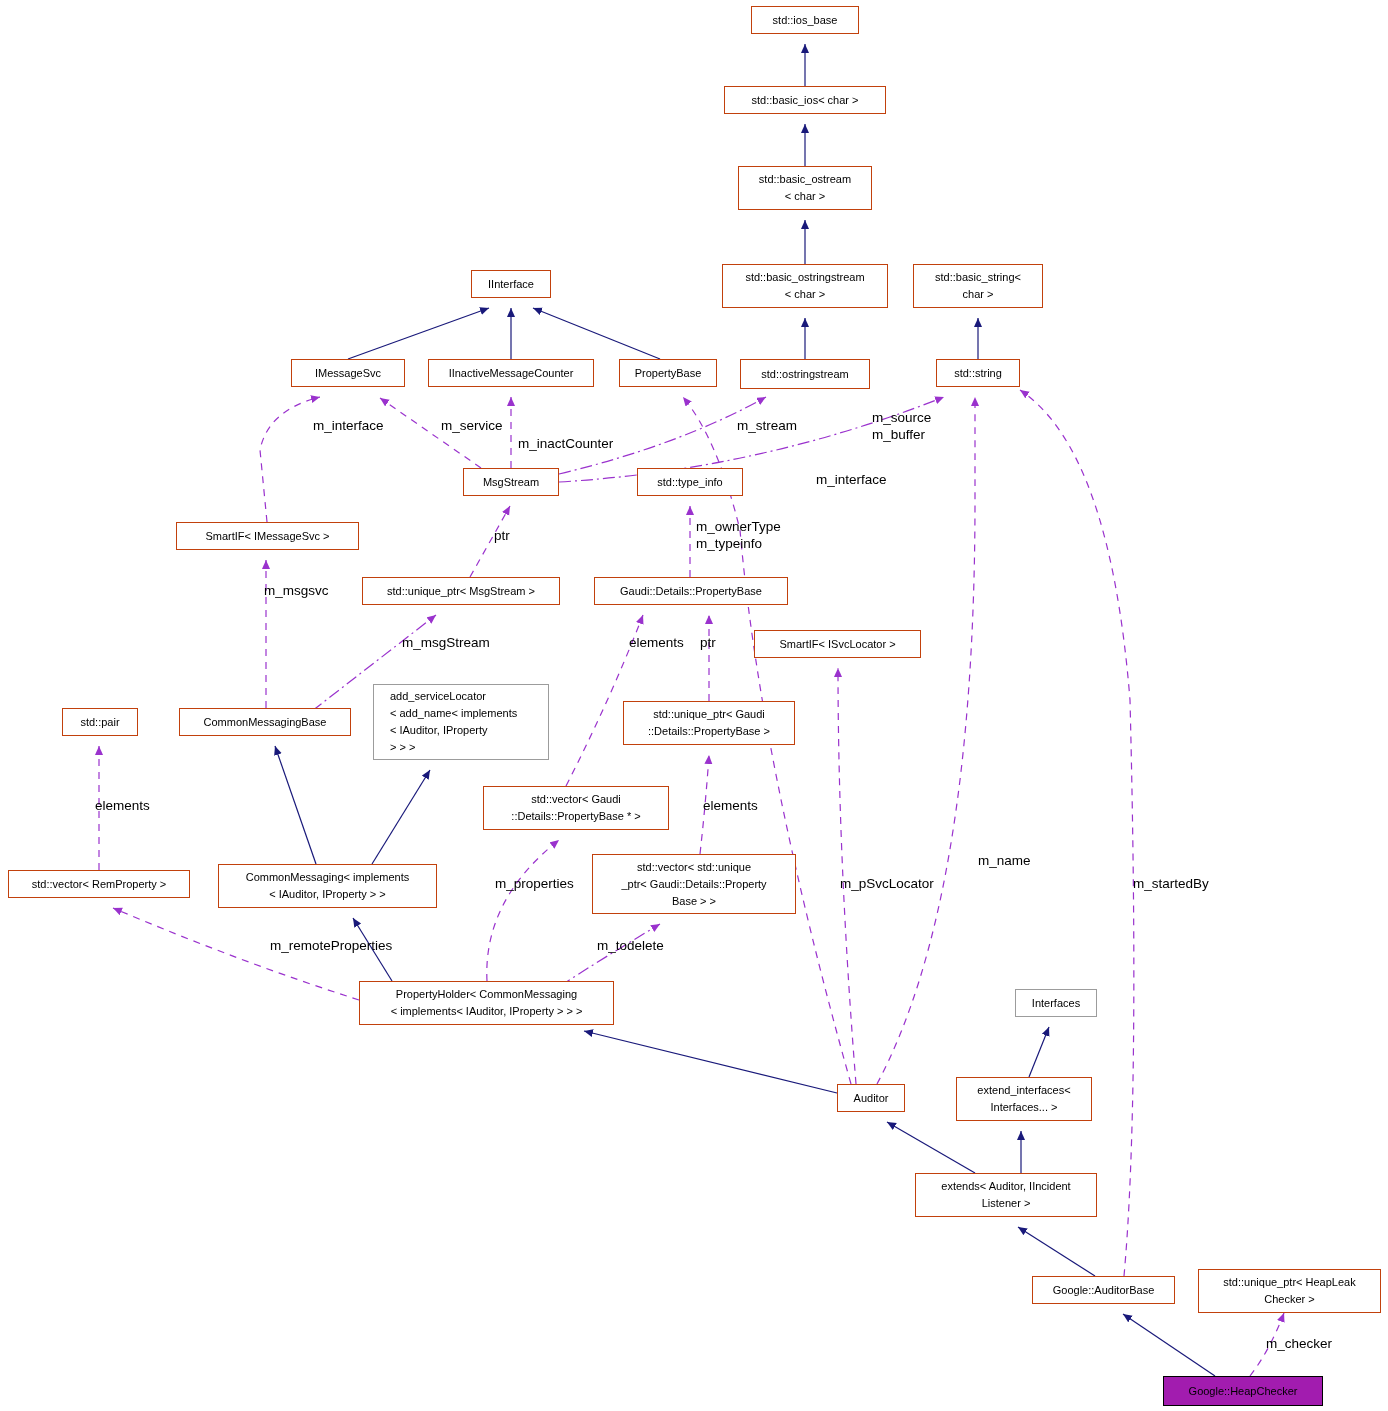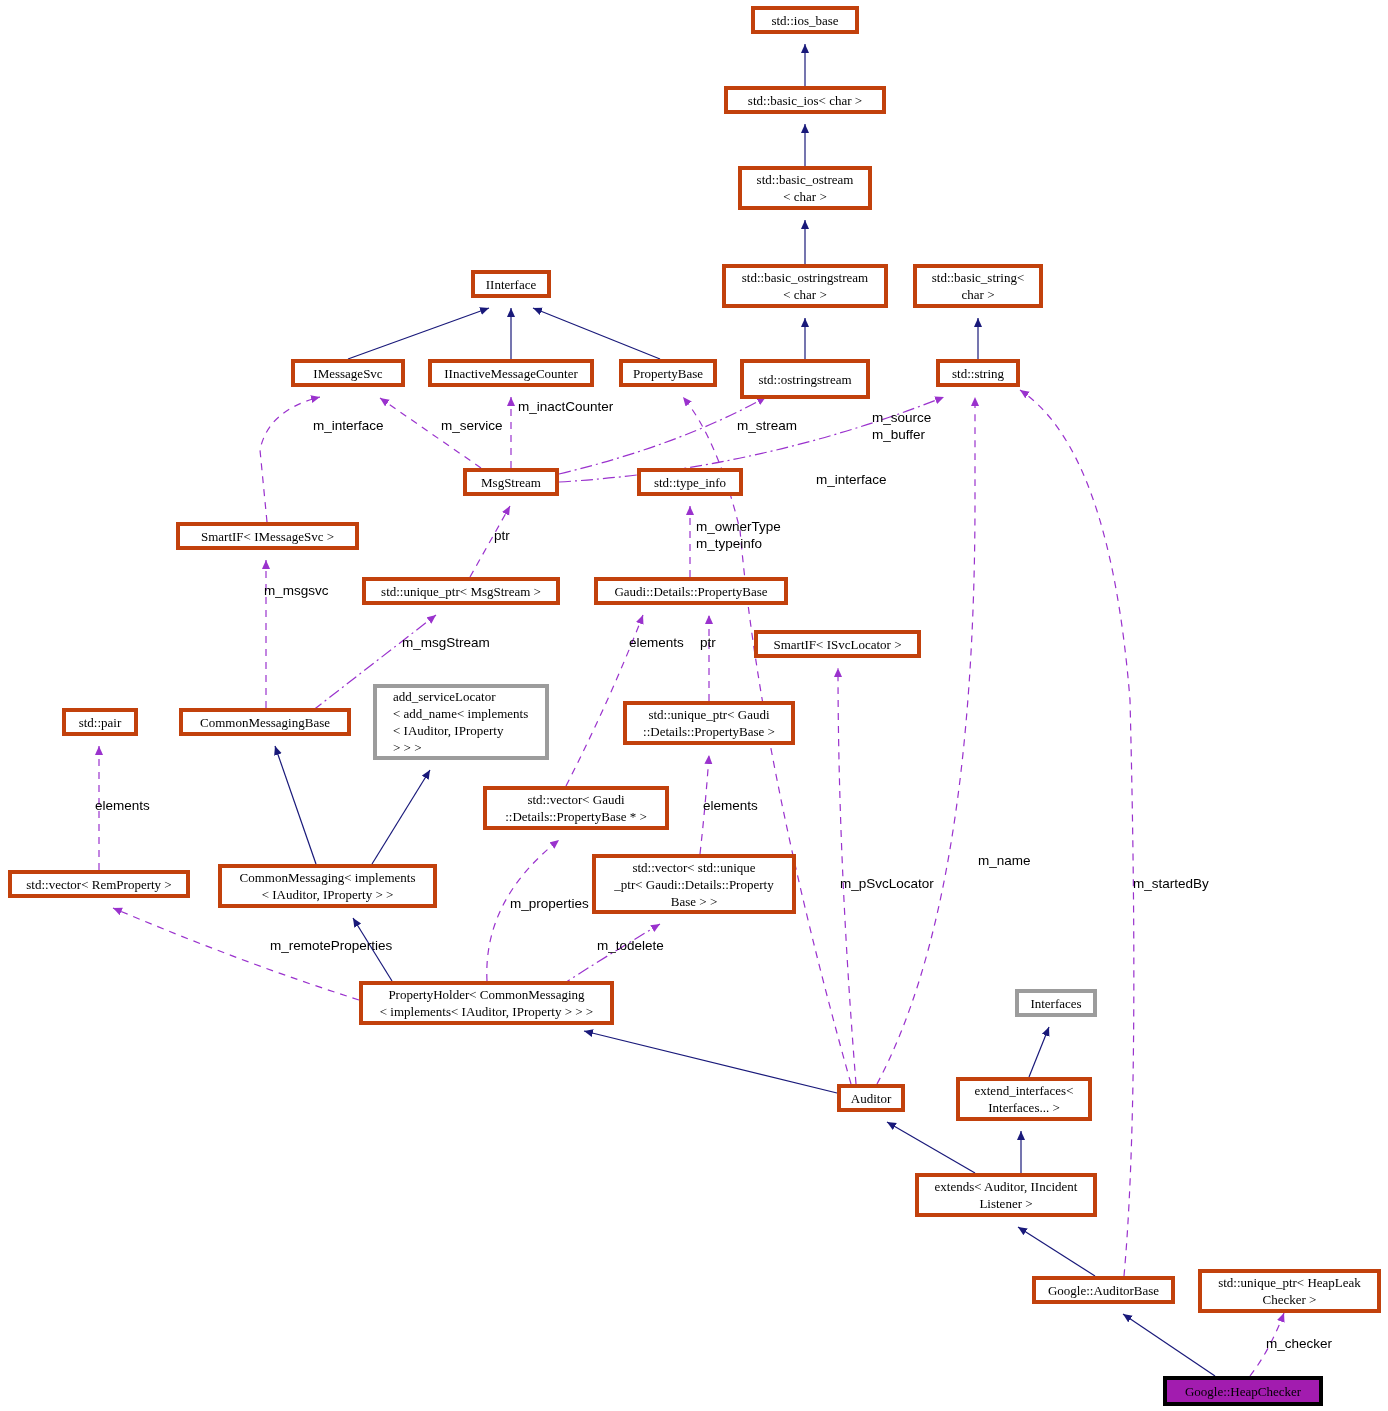--- a/index.html
+++ b/index.html
@@ -19,33 +19,32 @@
     position: absolute;
     left: 0;
     top: 0;
     width: 1388px;
     height: 1411px;
     pointer-events: none;
   }
   .node {
     position: absolute;
     box-sizing: border-box;
-    border: 4px solid #c2410c;
+    border: 1px solid #c2410c;
     background: #ffffff;
     color: #000000;
-    font-size: 13px;
+    font-size: 11px;
     line-height: 17px;
     display: flex;
     align-items: center;
     justify-content: center;
     text-align: center;
     padding: 1px 4px;
     white-space: pre;
     z-index: 2;
-    font-family: Liberation Serif, serif;
   }
   .node.gray-border {
     border-color: #9c9c9c;
   }
   .node.highlight {
     background: #a21caf;
     border-color: #000000;
   }
   .node.left-text {
     justify-content: flex-start;
@@ -126,21 +125,21 @@
     <div class="node" style="left: 738px; top: 166px; width: 134px; height: 44px;">std::basic_ostream
 &lt; char &gt;</div>
     <div class="node" style="left: 722px; top: 264px; width: 166px; height: 44px;">std::basic_ostringstream
 &lt; char &gt;</div>
     <div class="node" style="left: 913px; top: 264px; width: 130px; height: 44px;">std::basic_string&lt;
 char &gt;</div>
     <div class="node" style="left: 471px; top: 270px; width: 80px; height: 28px;">IInterface</div>
     <div class="node" style="left: 291px; top: 359px; width: 114px; height: 28px;">IMessageSvc</div>
     <div class="node" style="left: 428px; top: 359px; width: 166px; height: 28px;">IInactiveMessageCounter</div>
     <div class="node" style="left: 619px; top: 359px; width: 98px; height: 28px;">PropertyBase</div>
-    <div class="node" style="left: 740px; top: 359px; width: 130px; height: 40px;">std::ostringstream</div>
+    <div class="node" style="left: 740px; top: 359px; width: 130px; height: 30px;">std::ostringstream</div>
     <div class="node" style="left: 936px; top: 359px; width: 84px; height: 28px;">std::string</div>
     <div class="node" style="left: 463px; top: 468px; width: 96px; height: 28px;">MsgStream</div>
     <div class="node" style="left: 637px; top: 468px; width: 106px; height: 28px;">std::type_info</div>
     <div class="node" style="left: 176px; top: 522px; width: 183px; height: 28px;">SmartIF&lt; IMessageSvc &gt;</div>
     <div class="node" style="left: 362px; top: 577px; width: 198px; height: 28px;">std::unique_ptr&lt; MsgStream &gt;</div>
     <div class="node" style="left: 594px; top: 577px; width: 194px; height: 28px;">Gaudi::Details::PropertyBase</div>
     <div class="node" style="left: 754px; top: 630px; width: 167px; height: 28px;">SmartIF&lt; ISvcLocator &gt;</div>
     <div class="node" style="left: 62px; top: 708px; width: 76px; height: 28px;">std::pair</div>
     <div class="node" style="left: 179px; top: 708px; width: 172px; height: 28px;">CommonMessagingBase</div>
     <div class="node gray-border left-text" style="left: 373px; top: 684px; width: 176px; height: 76px; padding-left: 16px;">add_serviceLocator
@@ -164,34 +163,34 @@
     <div class="node" style="left: 956px; top: 1077px; width: 136px; height: 44px;">extend_interfaces&lt;
 Interfaces... &gt;</div>
     <div class="node" style="left: 915px; top: 1173px; width: 182px; height: 44px;">extends&lt; Auditor, IIncident
 Listener &gt;</div>
     <div class="node" style="left: 1032px; top: 1276px; width: 143px; height: 28px;">Google::AuditorBase</div>
     <div class="node" style="left: 1198px; top: 1269px; width: 183px; height: 44px;">std::unique_ptr&lt; HeapLeak
 Checker &gt;</div>
     <div class="node highlight" style="left: 1163px; top: 1376px; width: 160px; height: 30px;">Google::HeapChecker</div>
     <div class="edge-label" style="left: 313px; top: 417px;">m_interface</div>
     <div class="edge-label" style="left: 441px; top: 417px;">m_service</div>
-    <div class="edge-label" style="left: 518px; top: 398px;">m_inactCounter</div>
+    <div class="edge-label" style="left: 518px; top: 435px;">m_inactCounter</div>
     <div class="edge-label" style="left: 697px; top: 417px; margin-left: 40px;">m_stream</div>
     <div class="edge-label" style="left: 872px; top: 409px;">m_source
 m_buffer</div>
     <div class="edge-label" style="left: 816px; top: 471px;">m_interface</div>
     <div class="edge-label" style="left: 494px; top: 527px;">ptr</div>
     <div class="edge-label" style="left: 696px; top: 518px;">m_ownerType
 m_typeinfo</div>
     <div class="edge-label" style="left: 264px; top: 582px;">m_msgsvc</div>
     <div class="edge-label" style="left: 402px; top: 634px;">m_msgStream</div>
     <div class="edge-label" style="left: 629px; top: 634px;">elements</div>
     <div class="edge-label" style="left: 700px; top: 634px;">ptr</div>
     <div class="edge-label" style="left: 978px; top: 852px;">m_name</div>
     <div class="edge-label" style="left: 95px; top: 797px;">elements</div>
     <div class="edge-label" style="left: 703px; top: 797px;">elements</div>
-    <div class="edge-label" style="left: 510px; top: 875px; margin-top: 20px;">m_properties</div>
+    <div class="edge-label" style="left: 495px; top: 875px;">m_properties</div>
     <div class="edge-label" style="left: 840px; top: 875px;">m_pSvcLocator</div>
     <div class="edge-label" style="left: 1133px; top: 875px;">m_startedBy</div>
     <div class="edge-label" style="left: 270px; top: 937px;">m_remoteProperties</div>
     <div class="edge-label" style="left: 597px; top: 937px;">m_todelete</div>
     <div class="edge-label" style="left: 1266px; top: 1335px;">m_checker</div>
   </div>
 
 </body></html>

